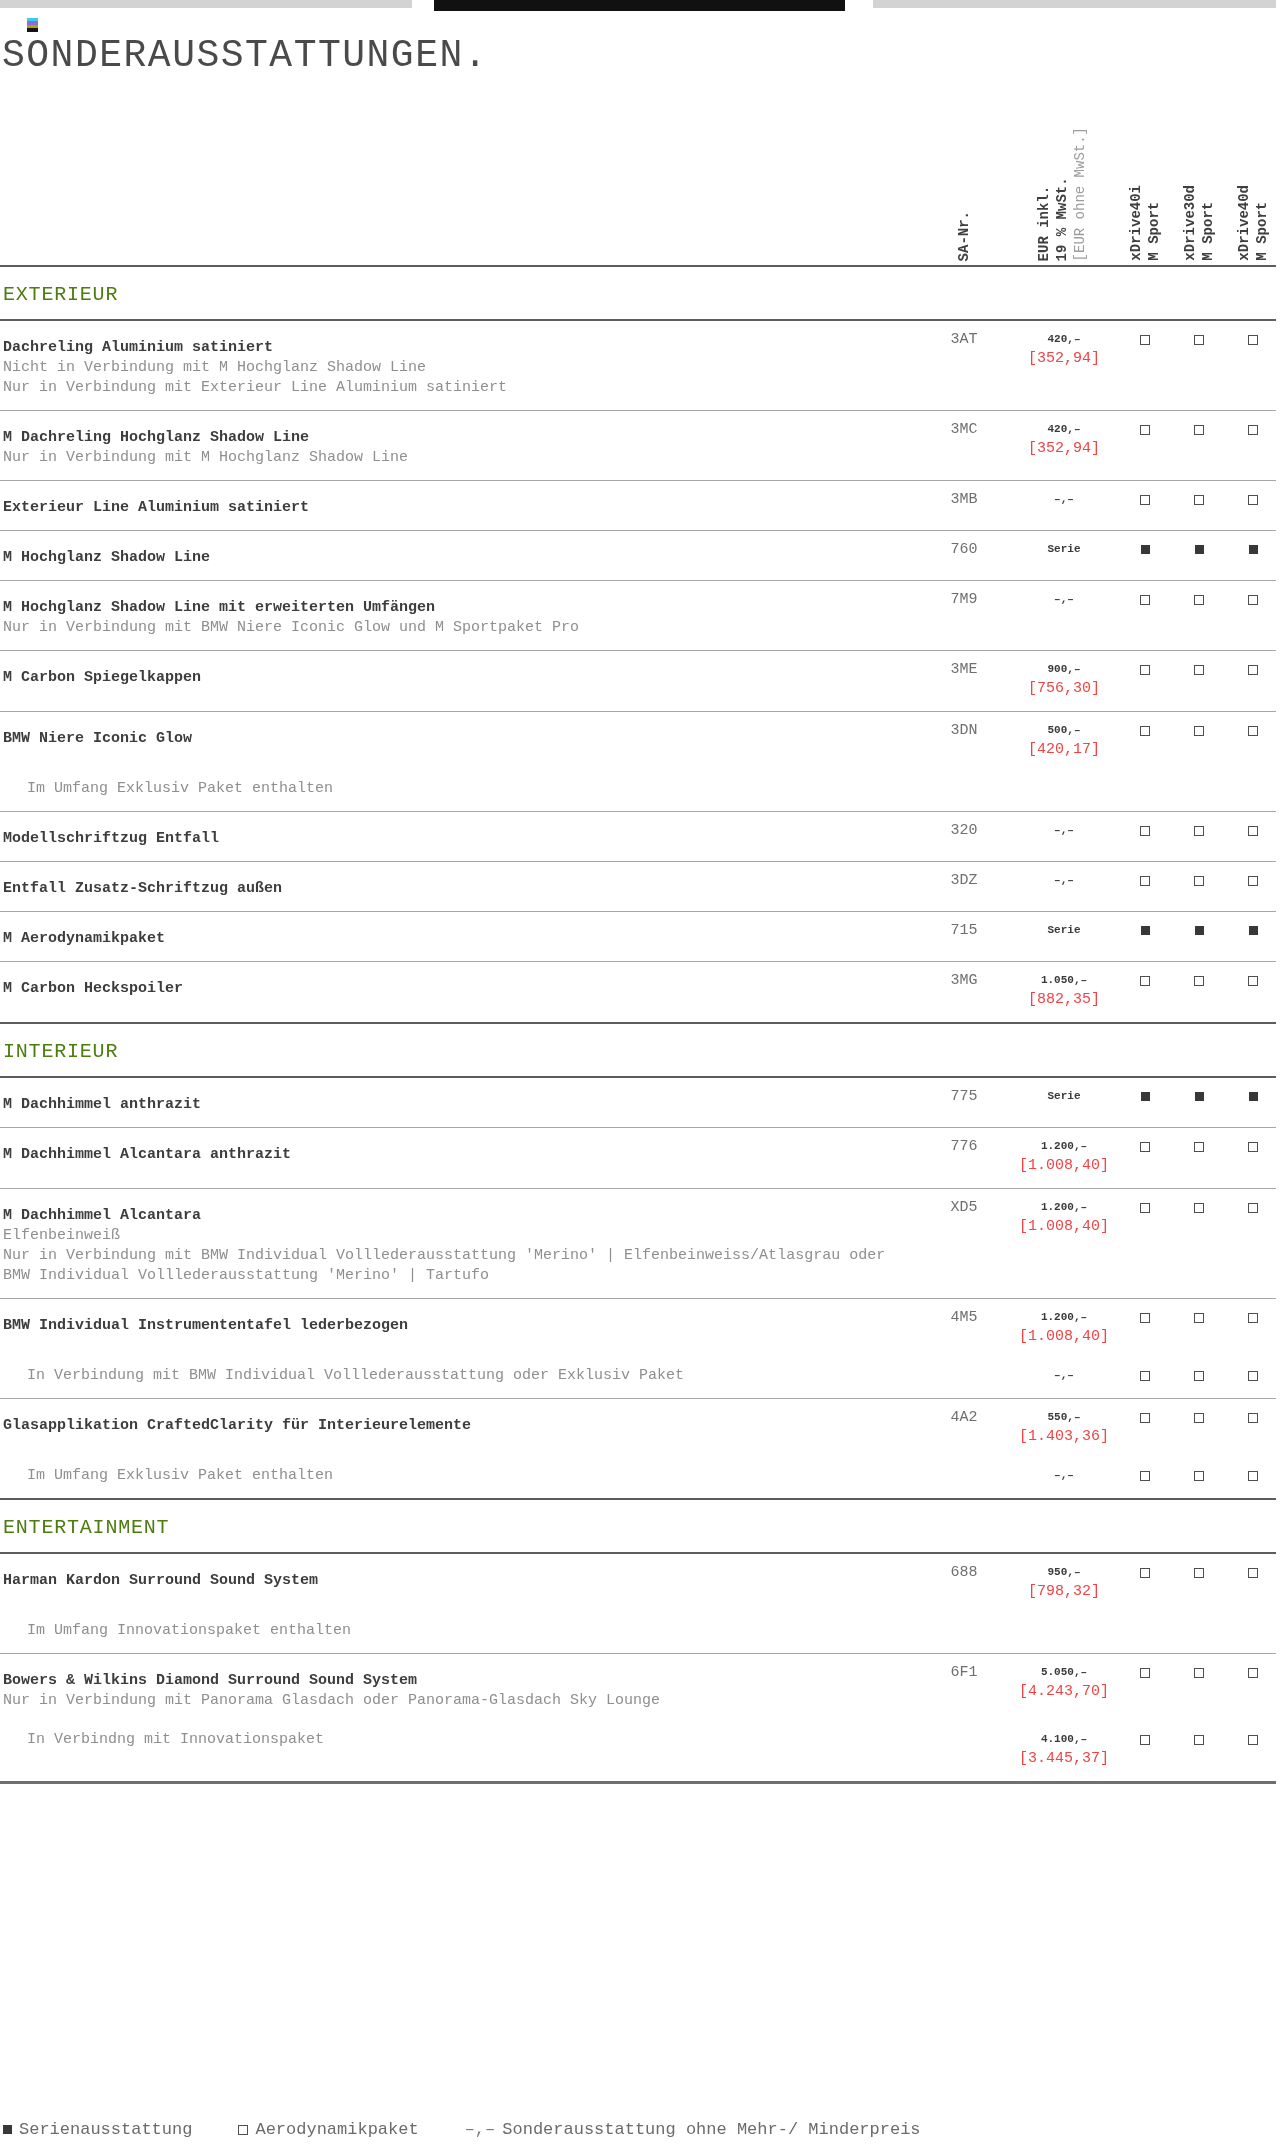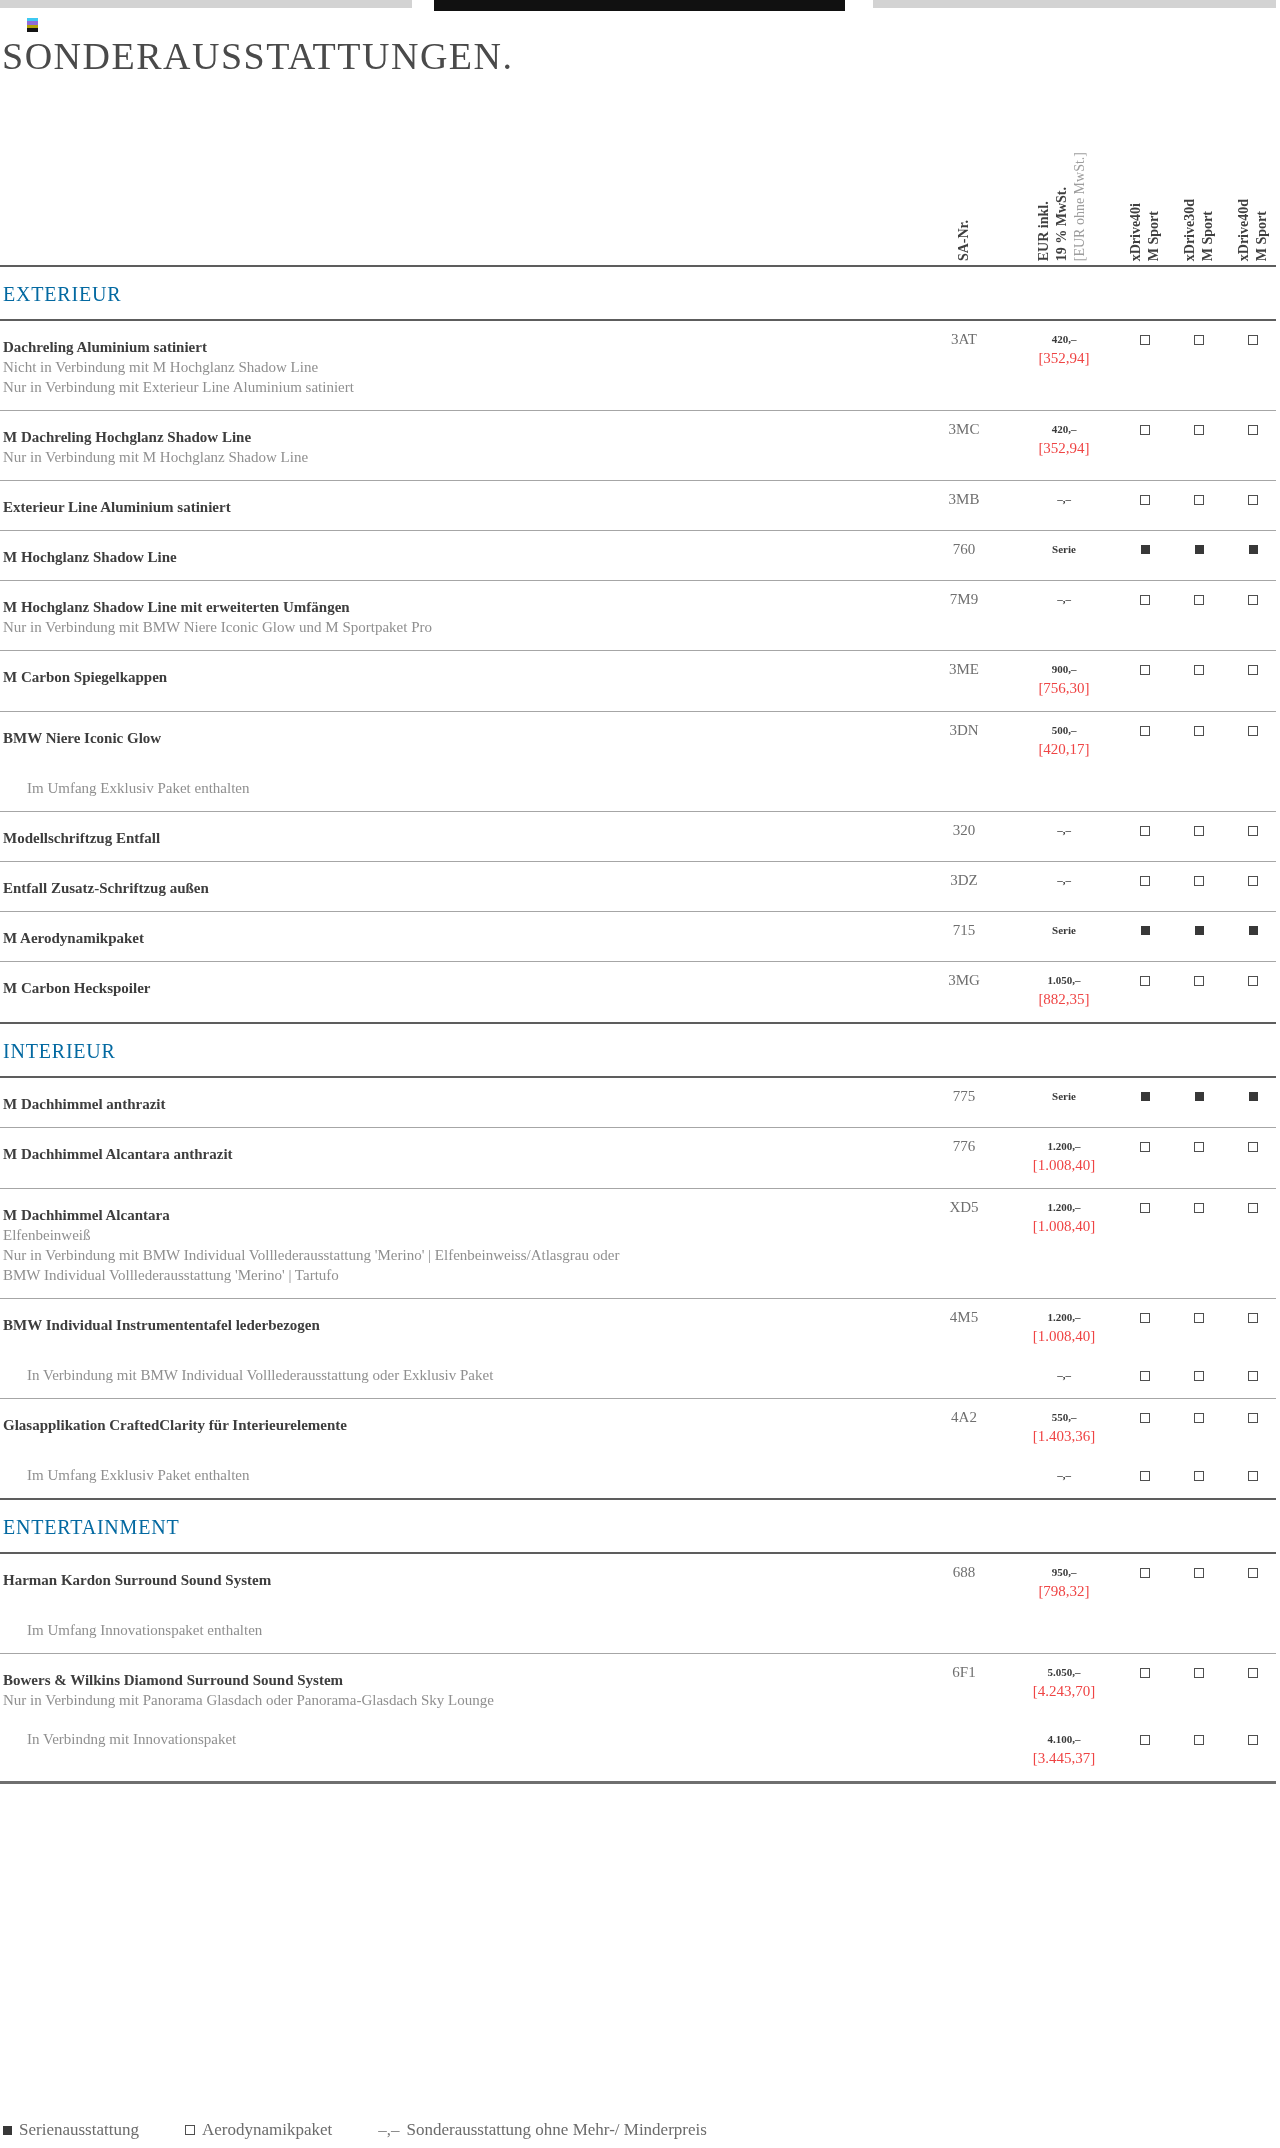--- a/index.html
+++ b/index.html
@@ -1,38 +1,38 @@
 <!DOCTYPE html>
 <html><head>
 <meta charset="utf-8">
 <style>
   html,body{margin:0;padding:0;background:#ffffff;}
   .page{position:relative;width:1276px;height:2148px;background:#ffffff;overflow:hidden;
-        font-family:Liberation Serif, serif;color:#3d3d3d;}
+        font-family:Liberation Mono, monospace;color:#3d3d3d;}
 
   
   .topbar{position:absolute;top:0;height:8px;background:#d3d3d3;}
   .topbar.black{background:#111111;height:11px;}
 
   
   .cmark{position:absolute;left:27px;top:18px;width:11px;}
   .cmark .stripe{height:3.4px;width:11px;}
 
   .page-title{position:absolute;left:2px;top:34px;font-size:38px;letter-spacing:1.5px;
               color:#4a4a4a;font-weight:400;}
 
   
   .colhead{position:absolute;top:0;left:0;width:1280px;height:263px;}
   .vlab{position:absolute;bottom:2px;writing-mode:vertical-rl;transform:rotate(180deg);
         font-size:14px;font-weight:bold;color:#3f3f3f;line-height:18px;}
   .vlab .dim{color:#9d9d9d;font-weight:400;}
 
   
   .table{position:absolute;top:265px;left:0;width:1280px;border-bottom:3px solid #6f6f6f;}
-  .section-label{font-size:20px;color:#0369a1;letter-spacing:0.8px;padding:16px 0 13px 3px;
+  .section-label{font-size:20px;color:#4d7c0f;letter-spacing:0.8px;padding:16px 0 13px 3px;
                  border-top:2px solid #5d5d5d;border-bottom:2px solid #5d5d5d;}
   .section .row{padding:9px 0 13px 0;border-bottom:1px solid #a6a6a6;}
   .section .row:last-child{border-bottom:none;}
   .row-line{display:flex;align-items:flex-start;}
   .row-line.sub{margin-top:20px;margin-left:24px;}
   .c-name{flex:1;padding-left:3px;padding-right:12px;}
   .item-name{font-size:15px;font-weight:bold;color:#3d3d3d;line-height:19px;margin-top:8px;}
   .item-note{font-size:15px;color:#8f8f8f;line-height:19px;margin-top:1px;}
   .sub-text{font-size:15px;color:#8f8f8f;line-height:19px;}
   .c-sa{width:92px;text-align:center;font-size:15px;color:#6f6f6f;line-height:19px;}

